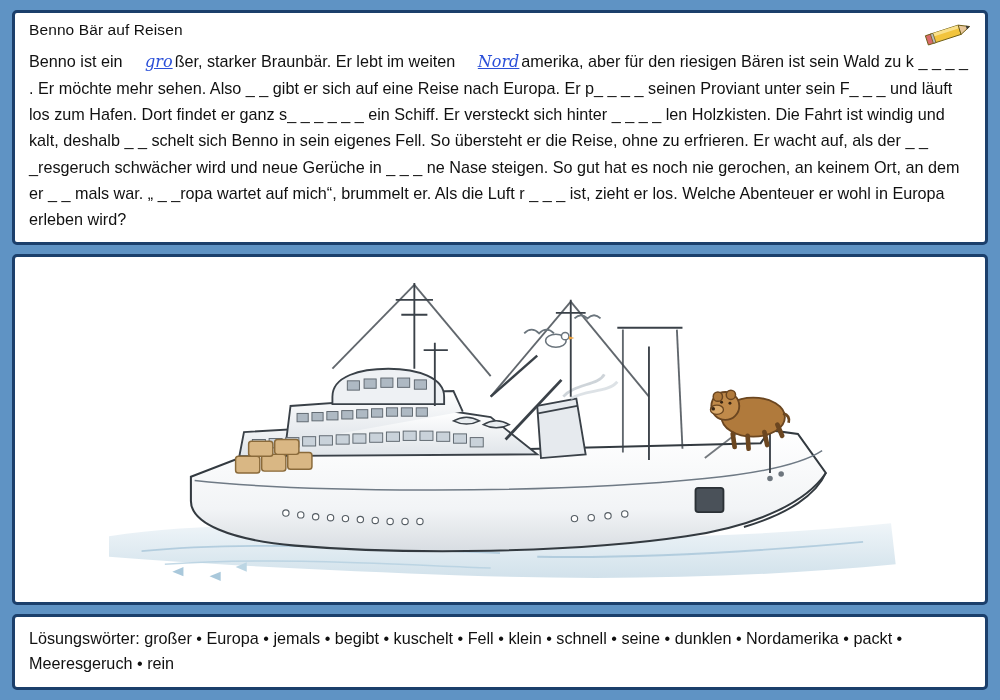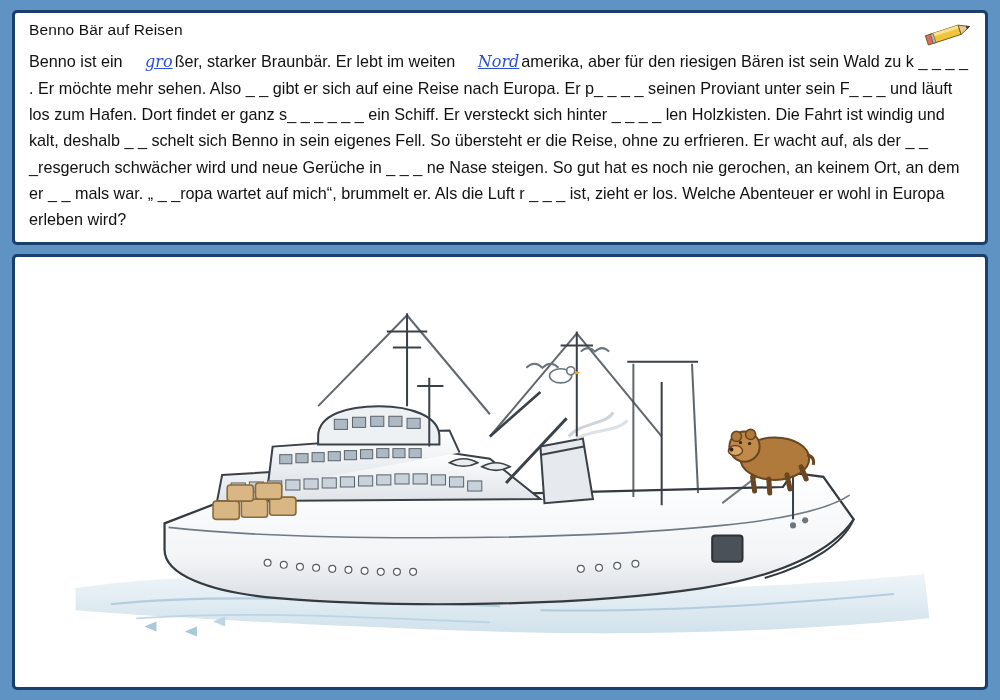--- a/index.html
+++ b/index.html
@@ -272,14 +272,20 @@
         </g>
       </g>
 
       <g fill="#e9edf0" stroke="#3a4148" stroke-width="1.6">
         <path d="M430 176 q14 -8 28 0 q-14 7 -28 0 Z"></path>
         <path d="M462 180 q14 -8 28 0 q-14 7 -28 0 Z"></path>
       </g>
     </svg>
   </div>
 
+  <div class="panel solutions-panel">
+    <div class="solutions-text">
+      <span>Lösungswörter:</span>
+      <span id="solution-list"> großer • Europa • jemals • begibt • kuschelt • Fell • klein • schnell • seine • dunklen • Nordamerika • packt • Meeresgeruch • rein</span>
+    </div>
+  </div>
 
 </div>
 
 </body></html>

